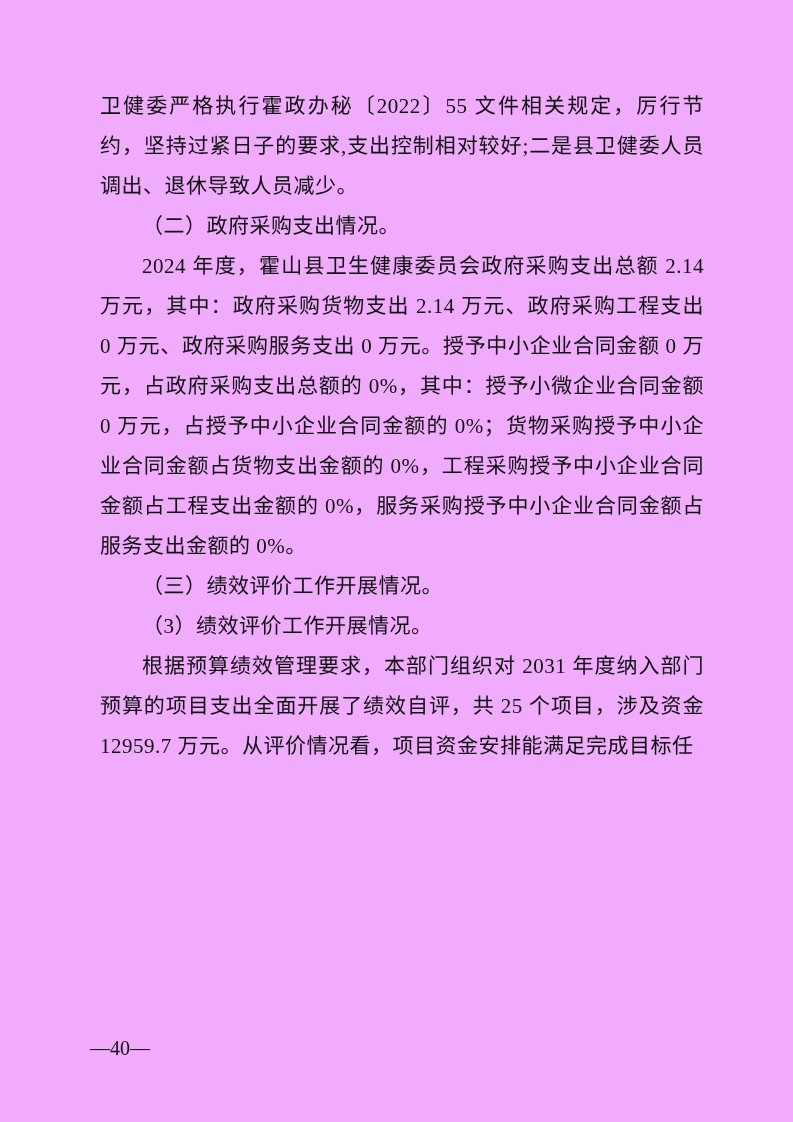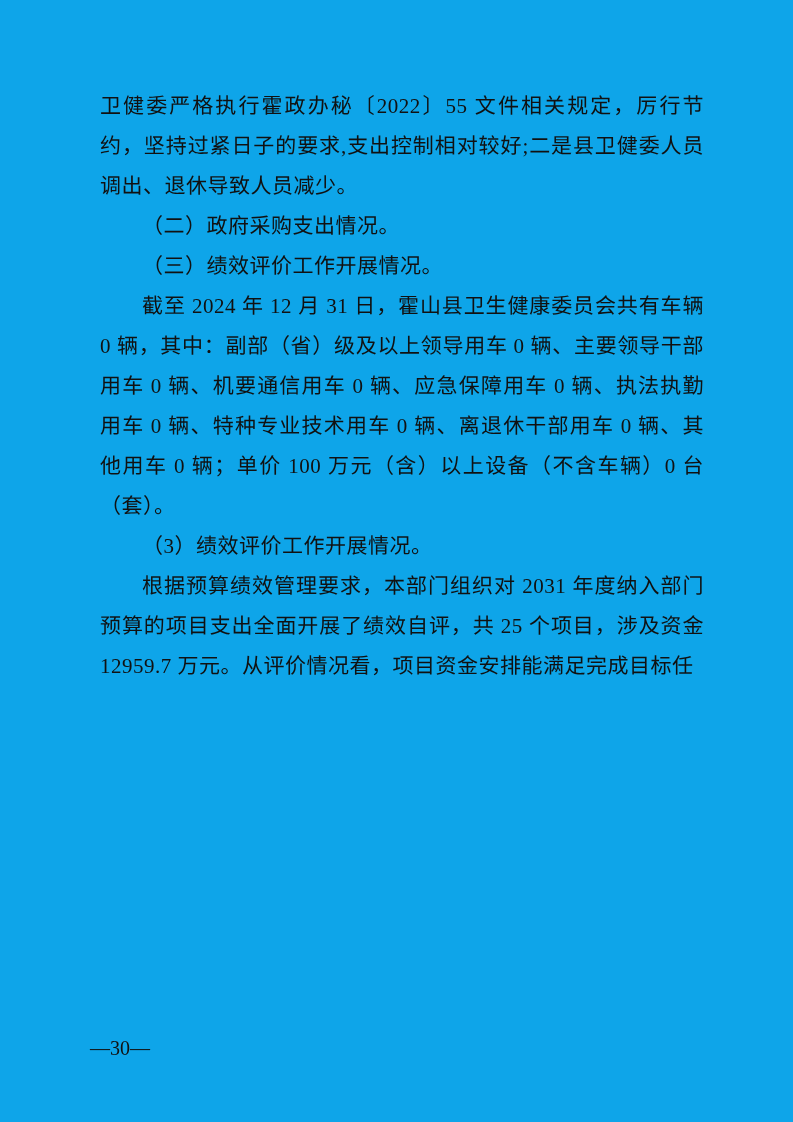--- a/index.html
+++ b/index.html
@@ -4,21 +4,21 @@
 <style>
   html, body {
     margin: 0;
     padding: 0;
     background: #ffffff;
   }
   .page {
     position: relative;
     width: 793px;
     height: 1122px;
-    background: #0ea5e9;
+    background: #f0abfc;
     overflow: hidden;
     font-family: "Liberation Serif", "DejaVu Serif", serif;
     color: #111111;
   }
   .content {
     position: absolute;
     left: 100px;
     top: 86px;
     width: 604px;
     font-size: 21px;
@@ -45,19 +45,19 @@
     color: #111111;
   }
 </style>
 </head>
 <body>
 
 <div class="page">
   <div class="content">
     <p class="para">卫健委严格执行霍政办秘〔2022〕55 文件相关规定，厉行节约，坚持过紧日子的要求,支出控制相对较好;二是县卫健委人员调出、退休导致人员减少。</p>
     <p class="para heading">（二）政府采购支出情况。</p>
+    <p class="para indent">2024 年度，霍山县卫生健康委员会政府采购支出总额 2.14 万元，其中：政府采购货物支出 2.14 万元、政府采购工程支出 0 万元、政府采购服务支出 0 万元。授予中小企业合同金额 0 万元，占政府采购支出总额的 0%，其中：授予小微企业合同金额 0 万元，占授予中小企业合同金额的 0%；货物采购授予中小企业合同金额占货物支出金额的 0%，工程采购授予中小企业合同金额占工程支出金额的 0%，服务采购授予中小企业合同金额占服务支出金额的 0%。</p>
     <p class="para heading">（三）绩效评价工作开展情况。</p>
-    <p class="para indent">截至 2024 年 12 月 31 日，霍山县卫生健康委员会共有车辆 0 辆，其中：副部（省）级及以上领导用车 0 辆、主要领导干部用车 0 辆、机要通信用车 0 辆、应急保障用车 0 辆、执法执勤用车 0 辆、特种专业技术用车 0 辆、离退休干部用车 0 辆、其他用车 0 辆；单价 100 万元（含）以上设备（不含车辆）0 台（套）。</p>
     <p class="para heading">（3）绩效评价工作开展情况。</p>
     <p class="para indent">根据预算绩效管理要求，本部门组织对 2031 年度纳入部门预算的项目支出全面开展了绩效自评，共 25 个项目，涉及资金 12959.7 万元。从评价情况看，项目资金安排能满足完成目标任</p>
   </div>
-  <div class="footer">—30—</div>
+  <div class="footer">—40—</div>
 </div>
 
 </body></html>

